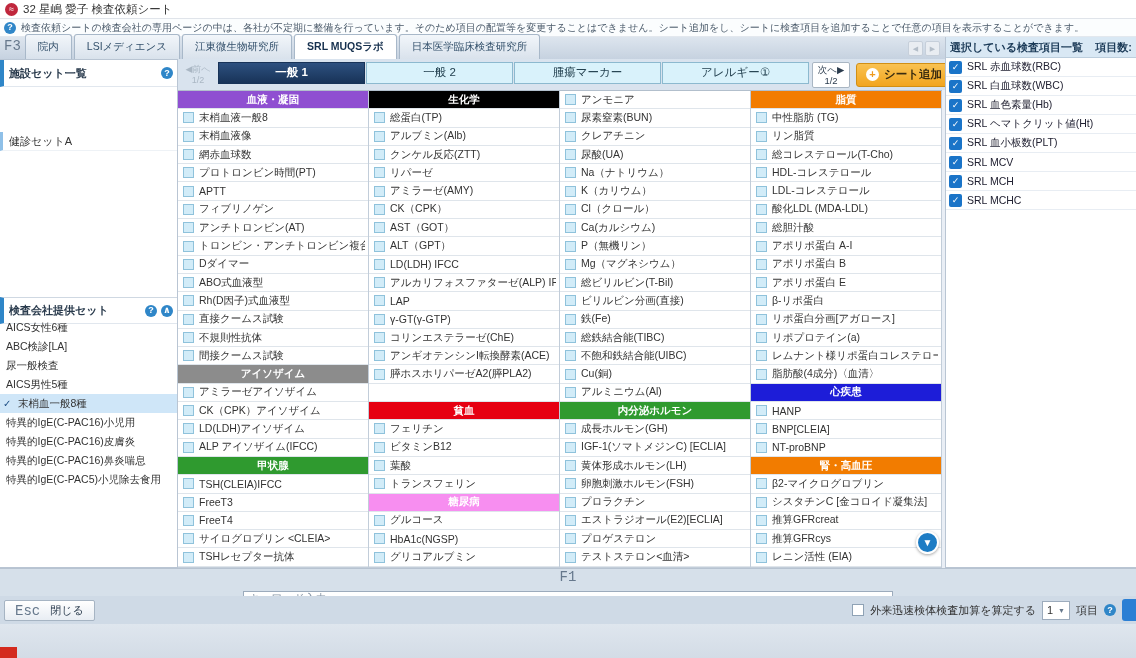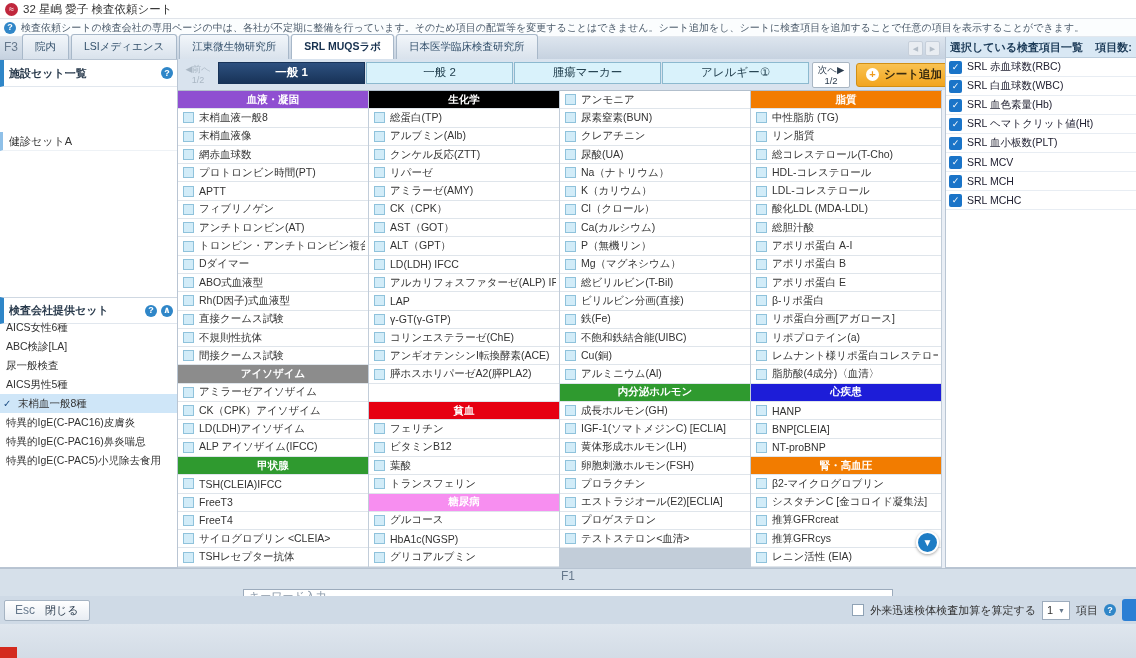--- a/index.html
+++ b/index.html
@@ -16,21 +16,21 @@
     display:flex; align-items:center; justify-content:center; flex:0 0 auto; }
   .title-text { font-size:11.5px; color:#333; white-space:nowrap; }
   .infobar { position:absolute; left:0; top:19px; width:1136px; height:18px; background:#fbfdfe;
     border-bottom:1px solid #e3e8ee; display:flex; align-items:center; gap:5px; padding:0 4px;
     font-size:10px; color:#4a5a6a; white-space:nowrap; overflow:hidden; }
   .qicon { width:12px; height:12px; border-radius:50%; background:#2f86c8; color:#fff; font-size:9px;
     font-weight:bold; display:inline-flex; align-items:center; justify-content:center; flex:0 0 auto; line-height:1; }
   
   .tabrow { position:absolute; left:0; top:37px; width:945px; height:22px;
     background:linear-gradient(#dde5ee,#c6d2e0); display:flex; align-items:flex-end; padding-left:2px; }
-  .fkey-label { font-size:12px; color:#66788c; }
+  .fkey-label { font-size:14px; color:#66788c;font-family:Liberation Mono, monospace; }
   .tabrow > .fkey-label { margin:0 4px 5px 2px; }
   .tabstrip { display:flex; align-items:flex-end; height:22px; }
   .tab { height:19px; padding:12px 12px; display:flex; align-items:center; font-size:10.5px; color:#33506b;
     background:linear-gradient(#f2f6fa,#d9e2ec); border:1px solid #a8b8c9; border-bottom:none;
     border-radius:3px 3px 0 0; margin-right:2px; white-space:nowrap; }
   .tab.active { background:#fff; height:22px; font-weight:bold; color:#16304e; }
   .tabnav { margin-left:auto; display:flex; gap:2px; margin-right:5px; margin-bottom:3px; }
   .navbtn { width:15px; height:15px; background:#e9edf2; border:1px solid #c6cfda; border-radius:2px;
     color:#b4bec9; font-size:7px; display:flex; align-items:center; justify-content:center; }
   
@@ -167,20 +167,23 @@
         <span>尿一般検査</span>
       </div>
       <div class="side-item">
         <span>AICS男性5種</span>
       </div>
       <div class="side-item selected">
         <span class="side-check">✓</span>
         <span>末梢血一般8種</span>
       </div>
       <div class="side-item">
+        <span>特異的IgE(C-PAC16)小児用</span>
+      </div>
+      <div class="side-item">
         <span>特異的IgE(C-PAC16)皮膚炎</span>
       </div>
       <div class="side-item">
         <span>特異的IgE(C-PAC16)鼻炎喘息</span>
       </div>
       <div class="side-item">
         <span>特異的IgE(C-PAC5)小児除去食用</span>
       </div>
     </div>
 </div>
@@ -443,20 +446,24 @@
           <span class="cb"></span>
           <span class="lbl">総ビリルビン(T-Bil)</span>
         </div>
         <div class="cell item">
           <span class="cb"></span>
           <span class="lbl">ビリルビン分画(直接)</span>
         </div>
         <div class="cell item">
           <span class="cb"></span>
           <span class="lbl">鉄(Fe)</span>
+        </div>
+        <div class="cell item">
+          <span class="cb"></span>
+          <span class="lbl">総鉄結合能(TIBC)</span>
         </div>
         <div class="cell item">
           <span class="cb"></span>
           <span class="lbl">不飽和鉄結合能(UIBC)</span>
         </div>
         <div class="cell item">
           <span class="cb"></span>
           <span class="lbl">Cu(銅)</span>
         </div>
         <div class="cell item">

